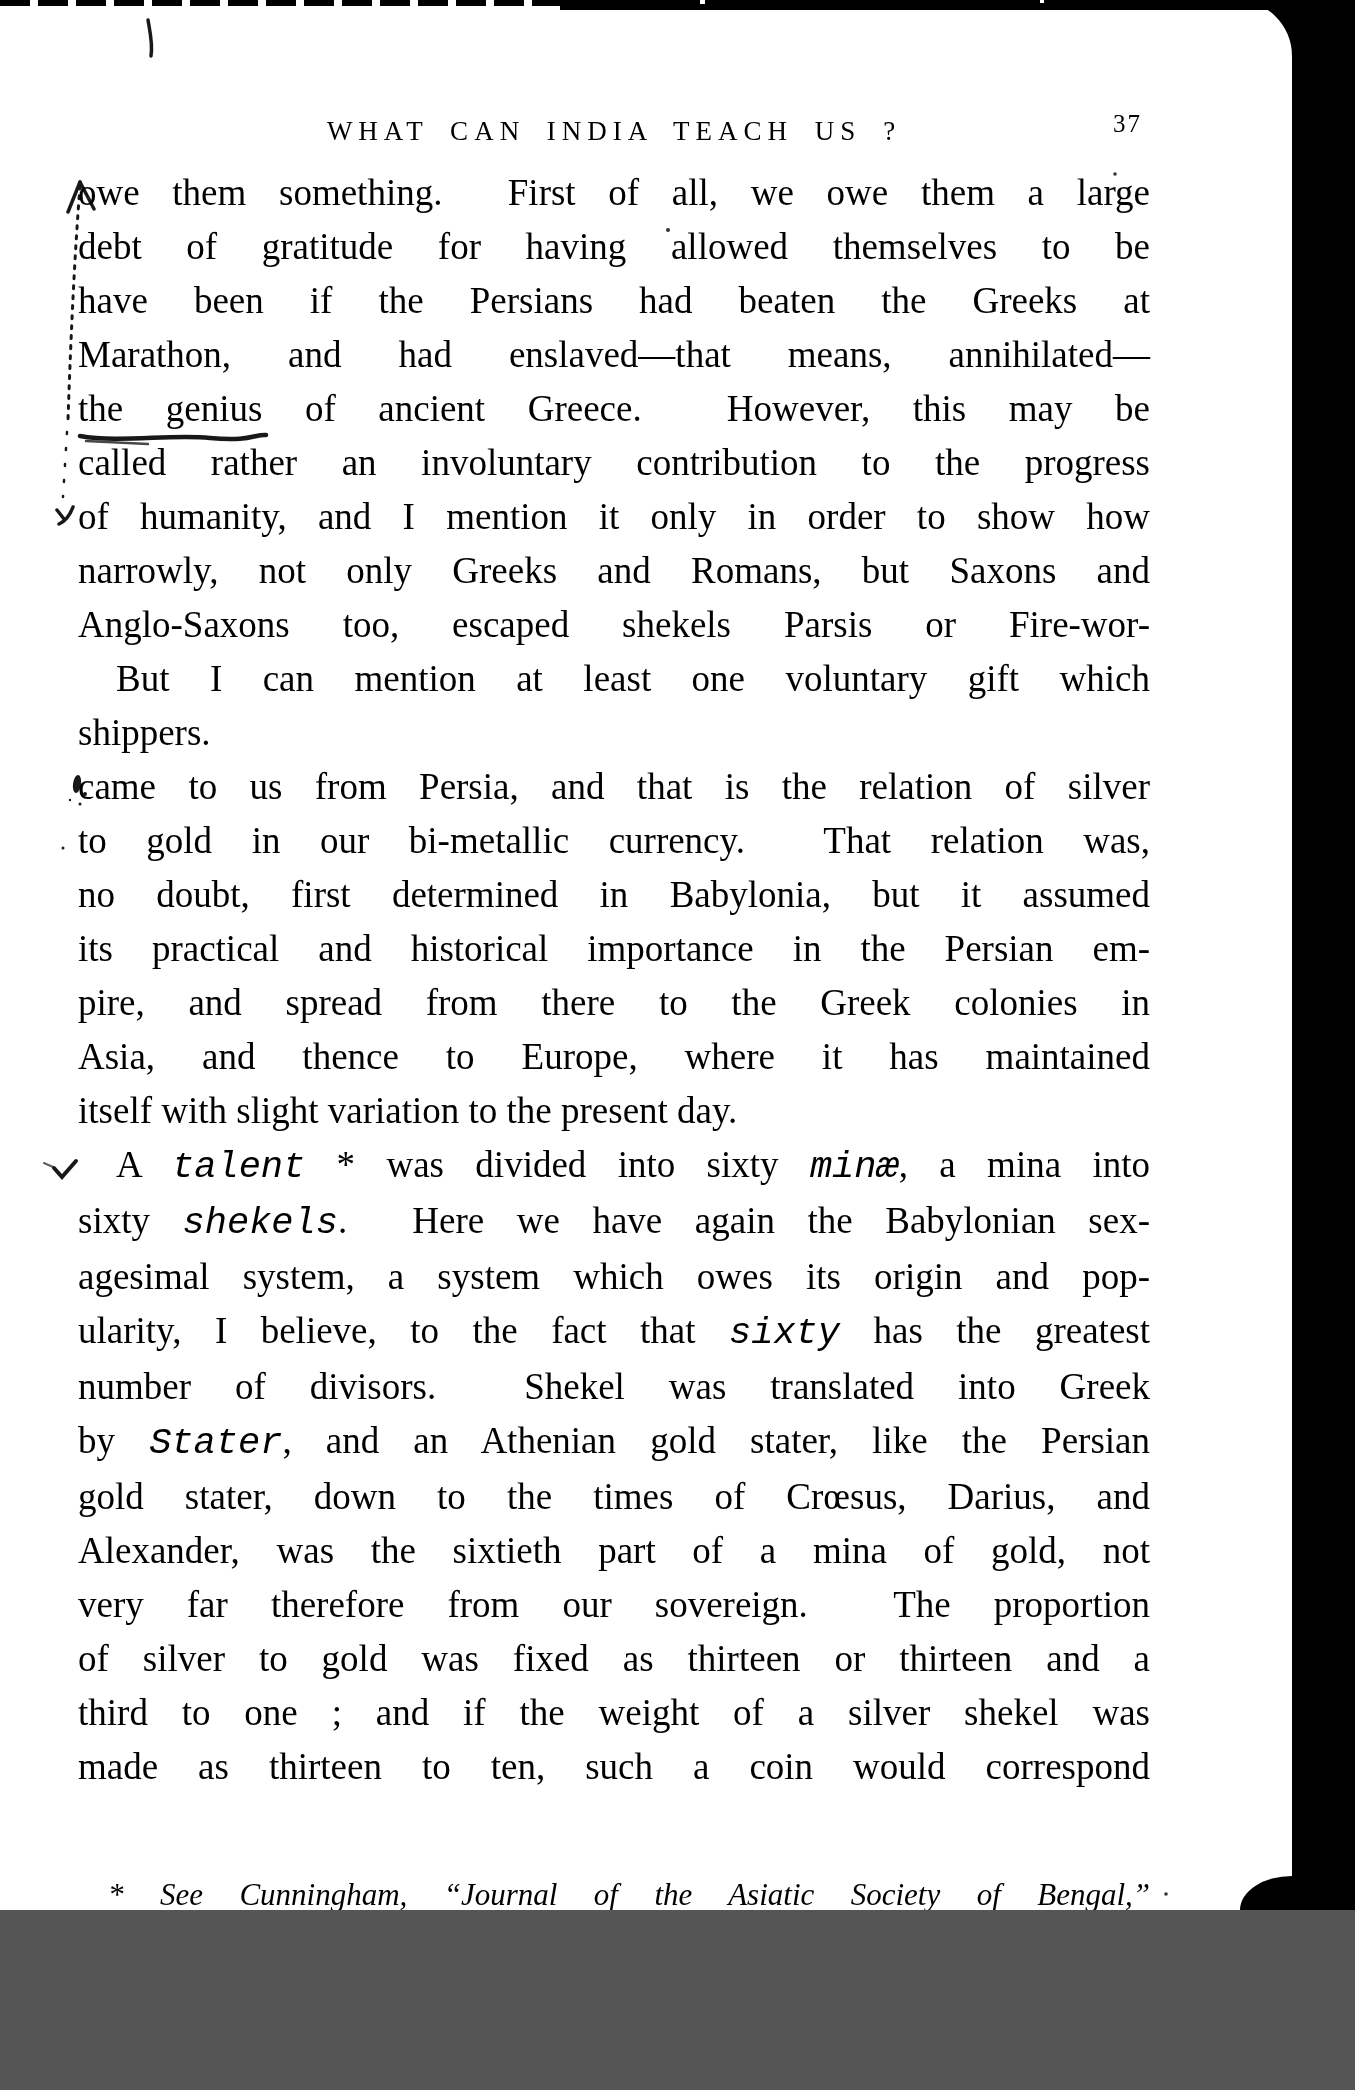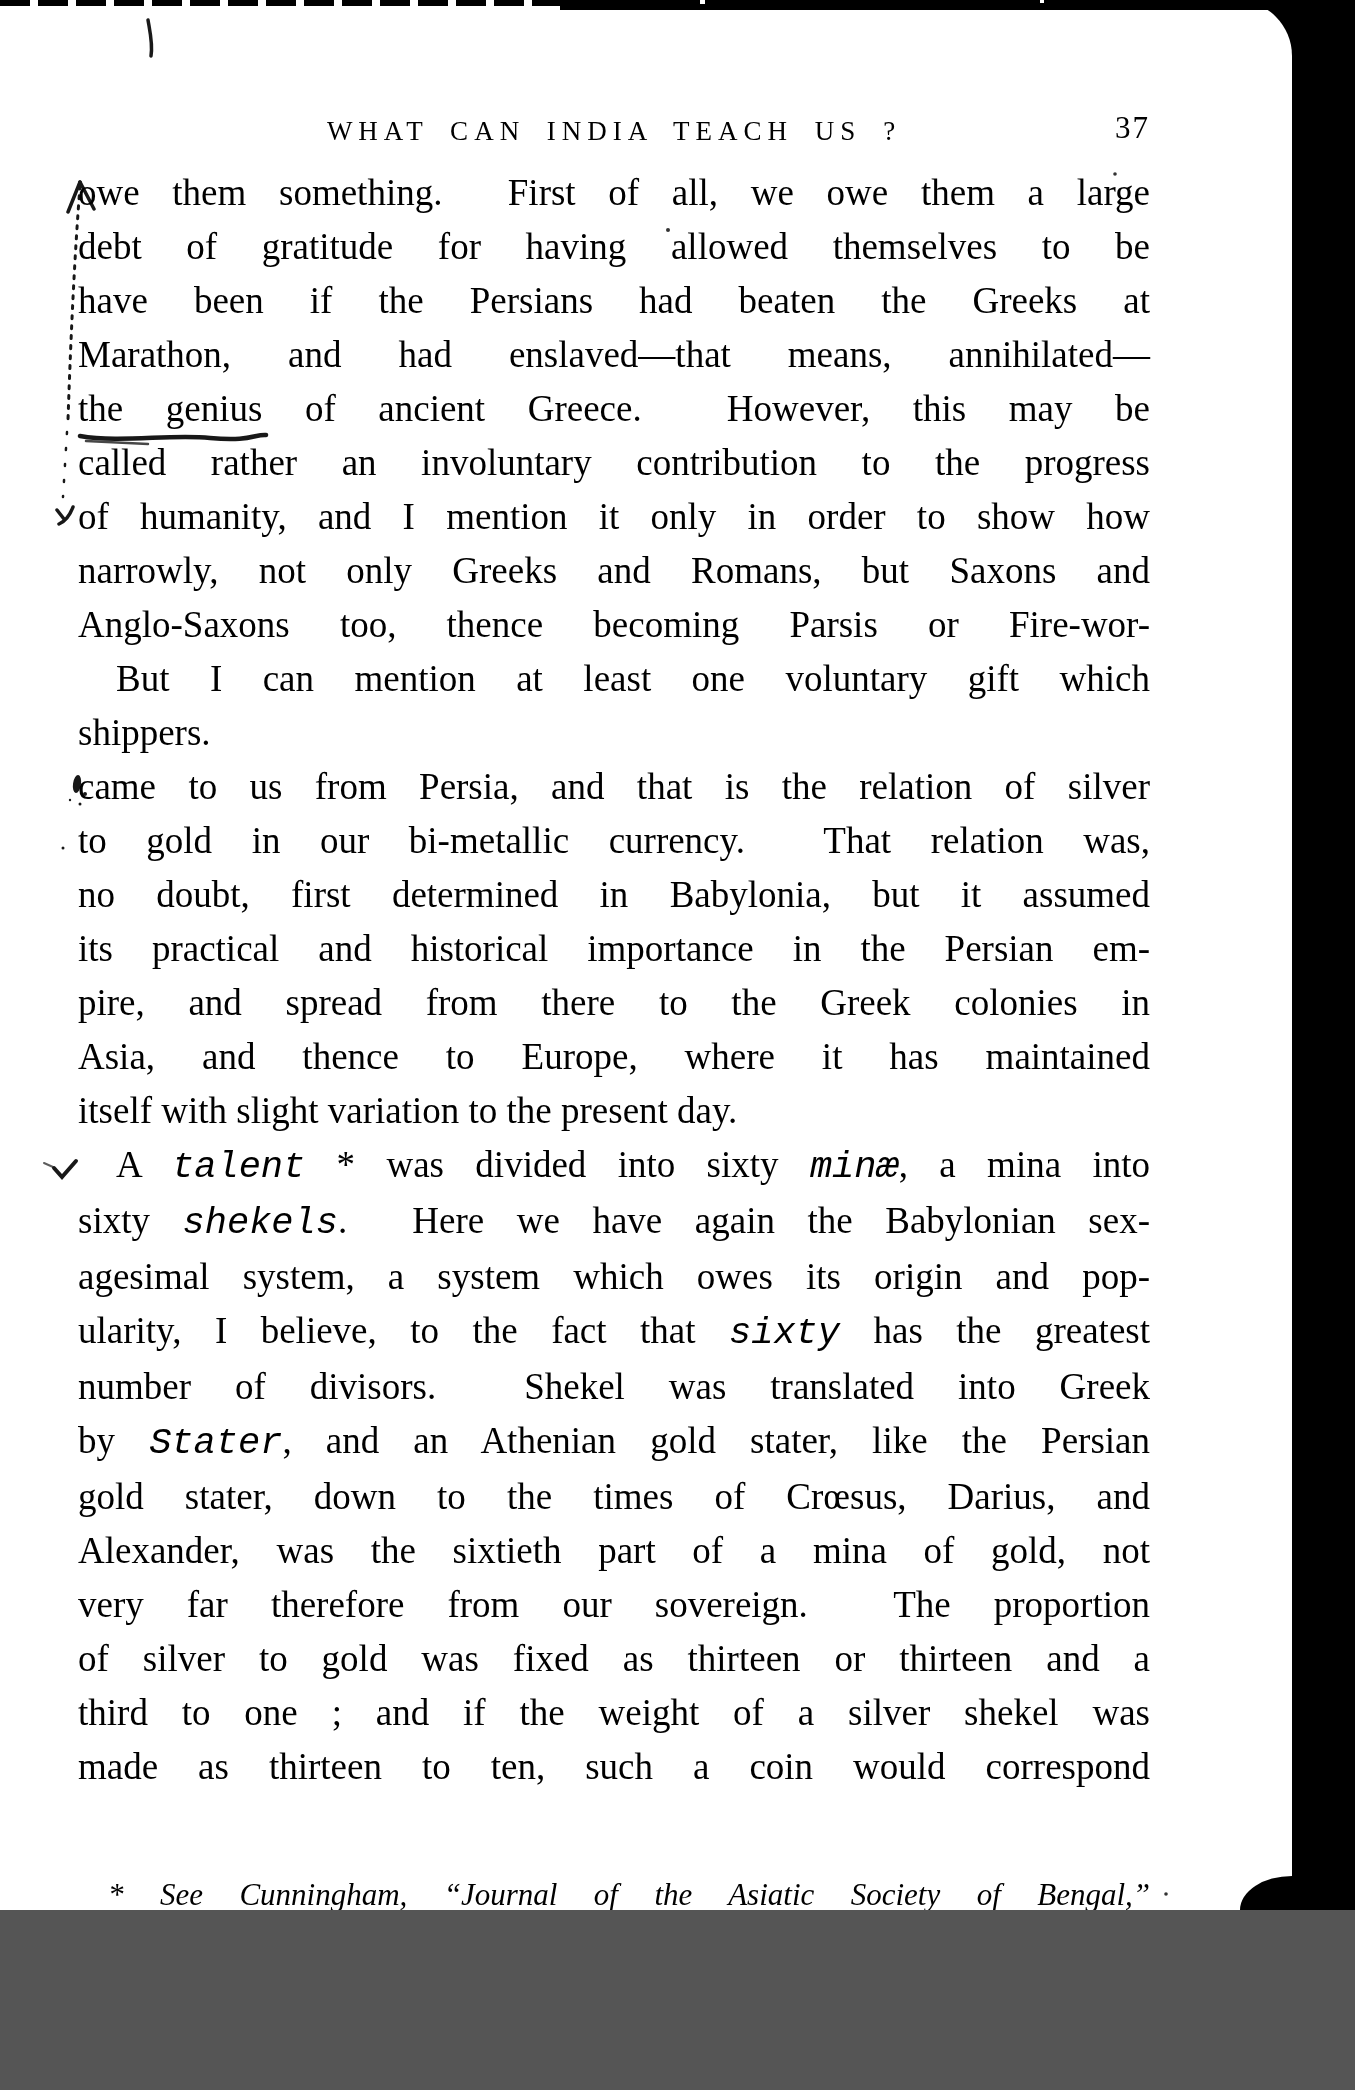--- a/index.html
+++ b/index.html
@@ -24,21 +24,21 @@
   .band-tick{position:absolute;background:#000;}
   .corner-blob{
     position:absolute;right:63px;bottom:0;width:52px;height:34px;
     background:#000;border-top-left-radius:100% 100%;
   }
   .header{position:absolute;top:114px;left:78px;width:1072px;height:40px;}
   .title{
     text-align:center;font-size:27px;letter-spacing:6px;word-spacing:9px;
     line-height:34px;white-space:pre-wrap;
   }
-  .pagenum{position:absolute;right:0;top:-4px;font-size:31px;letter-spacing:2px;}
+  .pagenum{position:absolute;right:8px;top:-4px;font-size:25px;letter-spacing:2px;}
   #body-text{position:absolute;left:78px;top:166px;width:1072px;font-size:37px;}
   .line{
     line-height:54px;text-align:justify;text-align-last:justify;
     white-space:pre-wrap;
   }
   .line.para-end{text-align-last:left;}
   .line.indent{padding-left:38px;}
   .it{font-style:italic;font-family:Liberation Mono, monospace;}
   .footnote{position:absolute;left:78px;top:1872px;width:1072px;font-size:31px;}
   .fn-line{line-height:46px;white-space:pre-wrap;}
@@ -69,21 +69,21 @@
 
   <div id="body-text">
       <div class="line"><span>owe them something.  First of all, we owe them a large</span></div>
       <div class="line"><span>debt of gratitude for having allowed themselves to be</span></div>
       <div class="line"><span>have been if the Persians had beaten the Greeks at</span></div>
       <div class="line"><span>Marathon, and had enslaved—that means, annihilated—</span></div>
       <div class="line"><span>the genius of ancient Greece.  However, this may be</span></div>
       <div class="line"><span>called rather an involuntary contribution to the progress</span></div>
       <div class="line"><span>of humanity, and I mention it only in order to show how</span></div>
       <div class="line"><span>narrowly, not only Greeks and Romans, but Saxons and</span></div>
-      <div class="line"><span>Anglo-Saxons too, thence becoming Parsis or Fire-wor-</span></div>
+      <div class="line"><span>Anglo-Saxons too, escaped shekels Parsis or Fire-wor-</span></div>
       <div class="line indent"><span>But I can mention at least one voluntary gift which</span></div>
       <div class="line para-end"><span>shippers.</span></div>
       <div class="line"><span>came to us from Persia, and that is the relation of silver</span></div>
       <div class="line"><span>to gold in our bi-metallic currency.  That relation was,</span></div>
       <div class="line"><span>no doubt, first determined in Babylonia, but it assumed</span></div>
       <div class="line"><span>its practical and historical importance in the Persian em-</span></div>
       <div class="line"><span>pire, and spread from there to the Greek colonies in</span></div>
       <div class="line"><span>Asia, and thence to Europe, where it has maintained</span></div>
       <div class="line para-end"><span>itself with slight variation to the present day.</span></div>
       <div class="line indent"><span>A </span><span class="it">talent</span><span> * was divided into sixty </span><span class="it">minæ</span><span>, a mina into</span></div>

